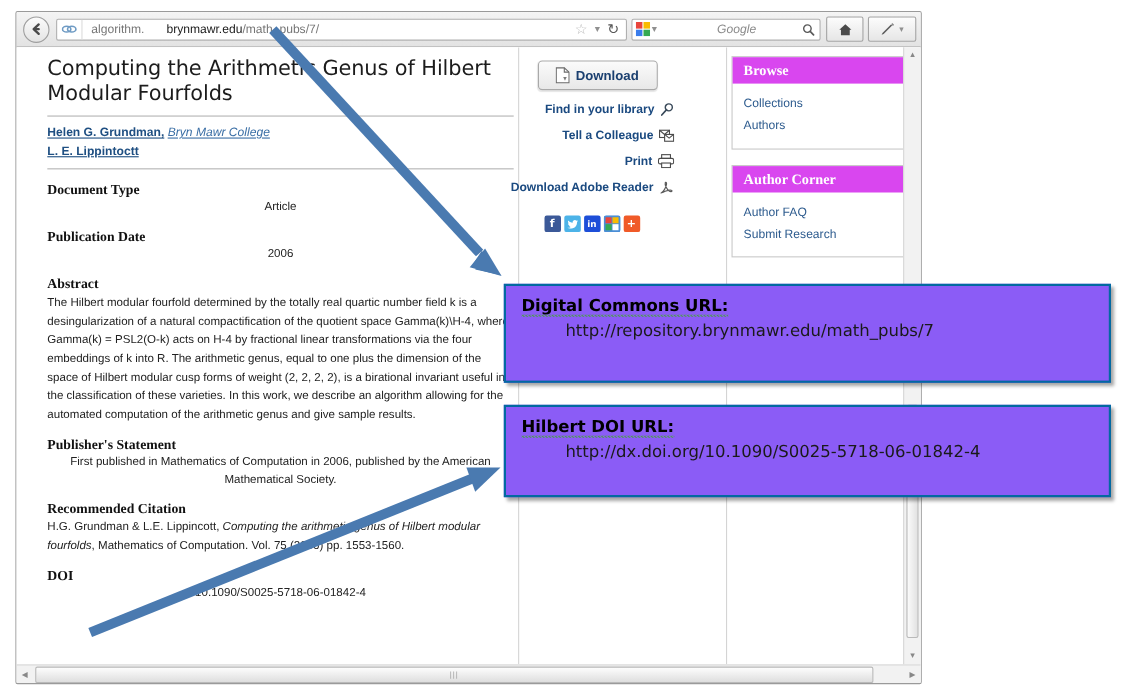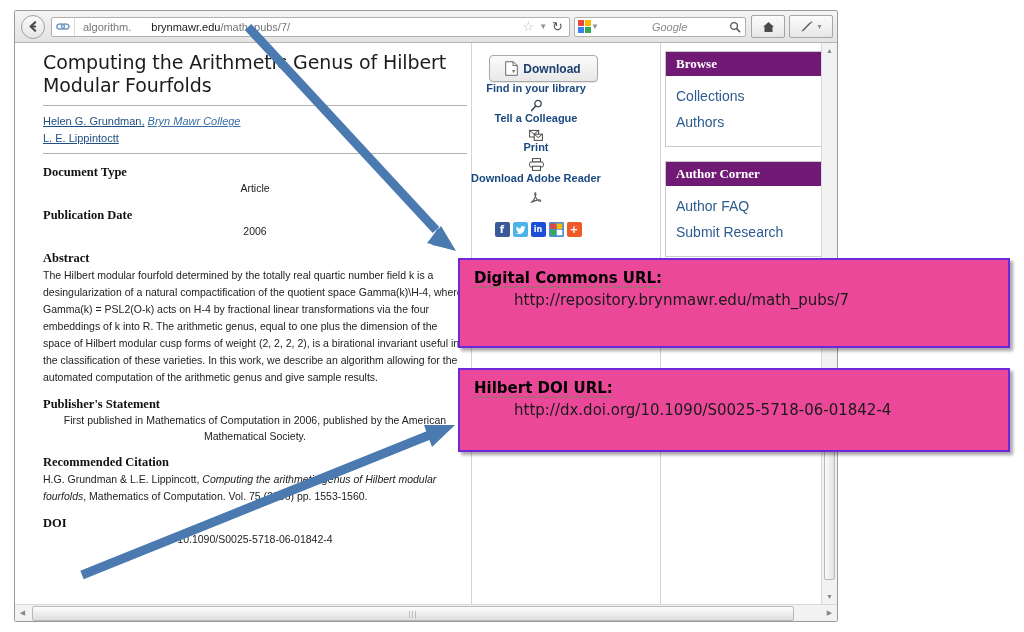--- a/index.html
+++ b/index.html
@@ -97,21 +97,21 @@
   }
 
   h1.title{
     font-family:"DejaVu Sans", sans-serif;
     font-size:19px;font-weight:400;color:#1c1c1c;
     margin:0 0 8px 0;line-height:1.22;letter-spacing:-0.1px;
   }
   .rule{border-top:1px solid #b3b3b3;margin:6px 0 7px 0;}
   .authors{margin:0 0 2px 0;}
   .author-line{font-size:11px;line-height:1.55;}
-  .author-name{color:#1f4f82;font-weight:normal;text-decoration:underline;}
+  .author-name{color:#1f4f82;font-weight:bold;text-decoration:underline;}
   .author-aff{color:#3a6ea5;font-style:italic;text-decoration:underline;}
 
   .field{margin-top:11px;}
   .field-label{
     font-family:"Liberation Serif", serif;
     font-weight:bold;font-size:12.5px;color:#111;margin-bottom:1px;
   }
   .field-val{font-size:10.5px;color:#222;line-height:1.5;text-align:center;}
   .abs-body{font-size:10.5px;color:#222;line-height:1.62;text-align:left;}
   .cit-body{font-size:10.5px;color:#222;line-height:1.62;}
@@ -121,43 +121,42 @@
   .dlbtn{
     width:107px;height:25px;margin:4px auto 0 auto;
     background:linear-gradient(to bottom,#fbfbfb,#e8e8e8);
     border:1px solid #a9a9a9;border-radius:4px;
     display:flex;align-items:center;justify-content:center;gap:5px;
     box-shadow:0 1px 1px rgba(0,0,0,.10);
   }
   .dlbtn span.lbl{font-size:12px;font-weight:bold;color:#1a3f6f;}
   .midlink{
     display:flex;align-items:center;justify-content:flex-end;gap:5px;
-    font-size:11px;font-weight:bold;color:#1b4a80;
+    font-size:11px;font-weight:bold;color:#1b4a80;margin-top:11px;
     padding-right:14px;
-    flex-direction:column;
   }
   .midlink.two{line-height:1.35;text-align:right;}
   .social{display:flex;justify-content:center;gap:3px;margin-top:17px;padding-right:10px;}
   .sq{width:15px;height:15px;border-radius:2px;display:flex;align-items:center;justify-content:center;
       font-size:10px;font-weight:bold;color:#fff;font-family:"DejaVu Sans",sans-serif;}
   .sq.fb{background:#3b5998;}
   .sq.tw{background:#4cb3e8;}
   .sq.li{background:#1d4ed8;}
   .sq.gp{background:#4a8ed6;position:relative;overflow:hidden;}
   .sq.at{background:#f05a28;}
 
   
   .panel{margin-bottom:14px;border:1px solid #c9c9c9;background:#fff;}
   .panel-head{
-    background:#701a75;color:#fff;
+    background:#d946ef;color:#fff;
     font-family:"Liberation Serif", serif;
     font-weight:bold;font-size:13px;padding:4px 10px;
   }
   .panel-body{padding:8px 10px 10px 10px;}
-  .panel-link{font-size:14px;color:#2d5b8e;line-height:1.85;}
+  .panel-link{font-size:11px;color:#2d5b8e;line-height:1.85;}
 
   
   .vscroll{
     position:absolute;right:0;top:0;bottom:17px;width:16px;
     background:#f2f2f2;border-left:1px solid #d8d8d8;box-sizing:border-box;
   }
   .hscroll{
     position:absolute;left:0;right:0;bottom:0;height:17px;
     background:#f2f2f2;border-top:1px solid #d8d8d8;box-sizing:border-box;
     display:flex;align-items:center;
@@ -172,21 +171,21 @@
   .h-thumb{
     height:13px;margin-left:2px;width:760px;
     background:linear-gradient(to bottom,#fdfdfd,#dedede);
     border:1px solid #b9b9b9;border-radius:2px;
     display:flex;align-items:center;justify-content:center;
   }
   .grip{color:#9a9a9a;font-size:7px;letter-spacing:1px;}
 
   
   .callout{
-    position:absolute;background:#ec4899;border:2px solid #6d28d9;
+    position:absolute;background:#8b5cf6;border:2px solid #0369a1;
     box-shadow:3px 3px 3px rgba(0,0,0,.35);
     box-sizing:border-box;padding:9px 14px 10px 14px;
   }
   .callout .ct{
     font-family:"DejaVu Sans", sans-serif;
     font-weight:bold;font-size:15px;color:#000;margin-bottom:4px;
     position:relative;display:inline-block;
   }
   .callout .ct::after{
     content:"";position:absolute;left:0;right:0;bottom:-2px;height:3px;

